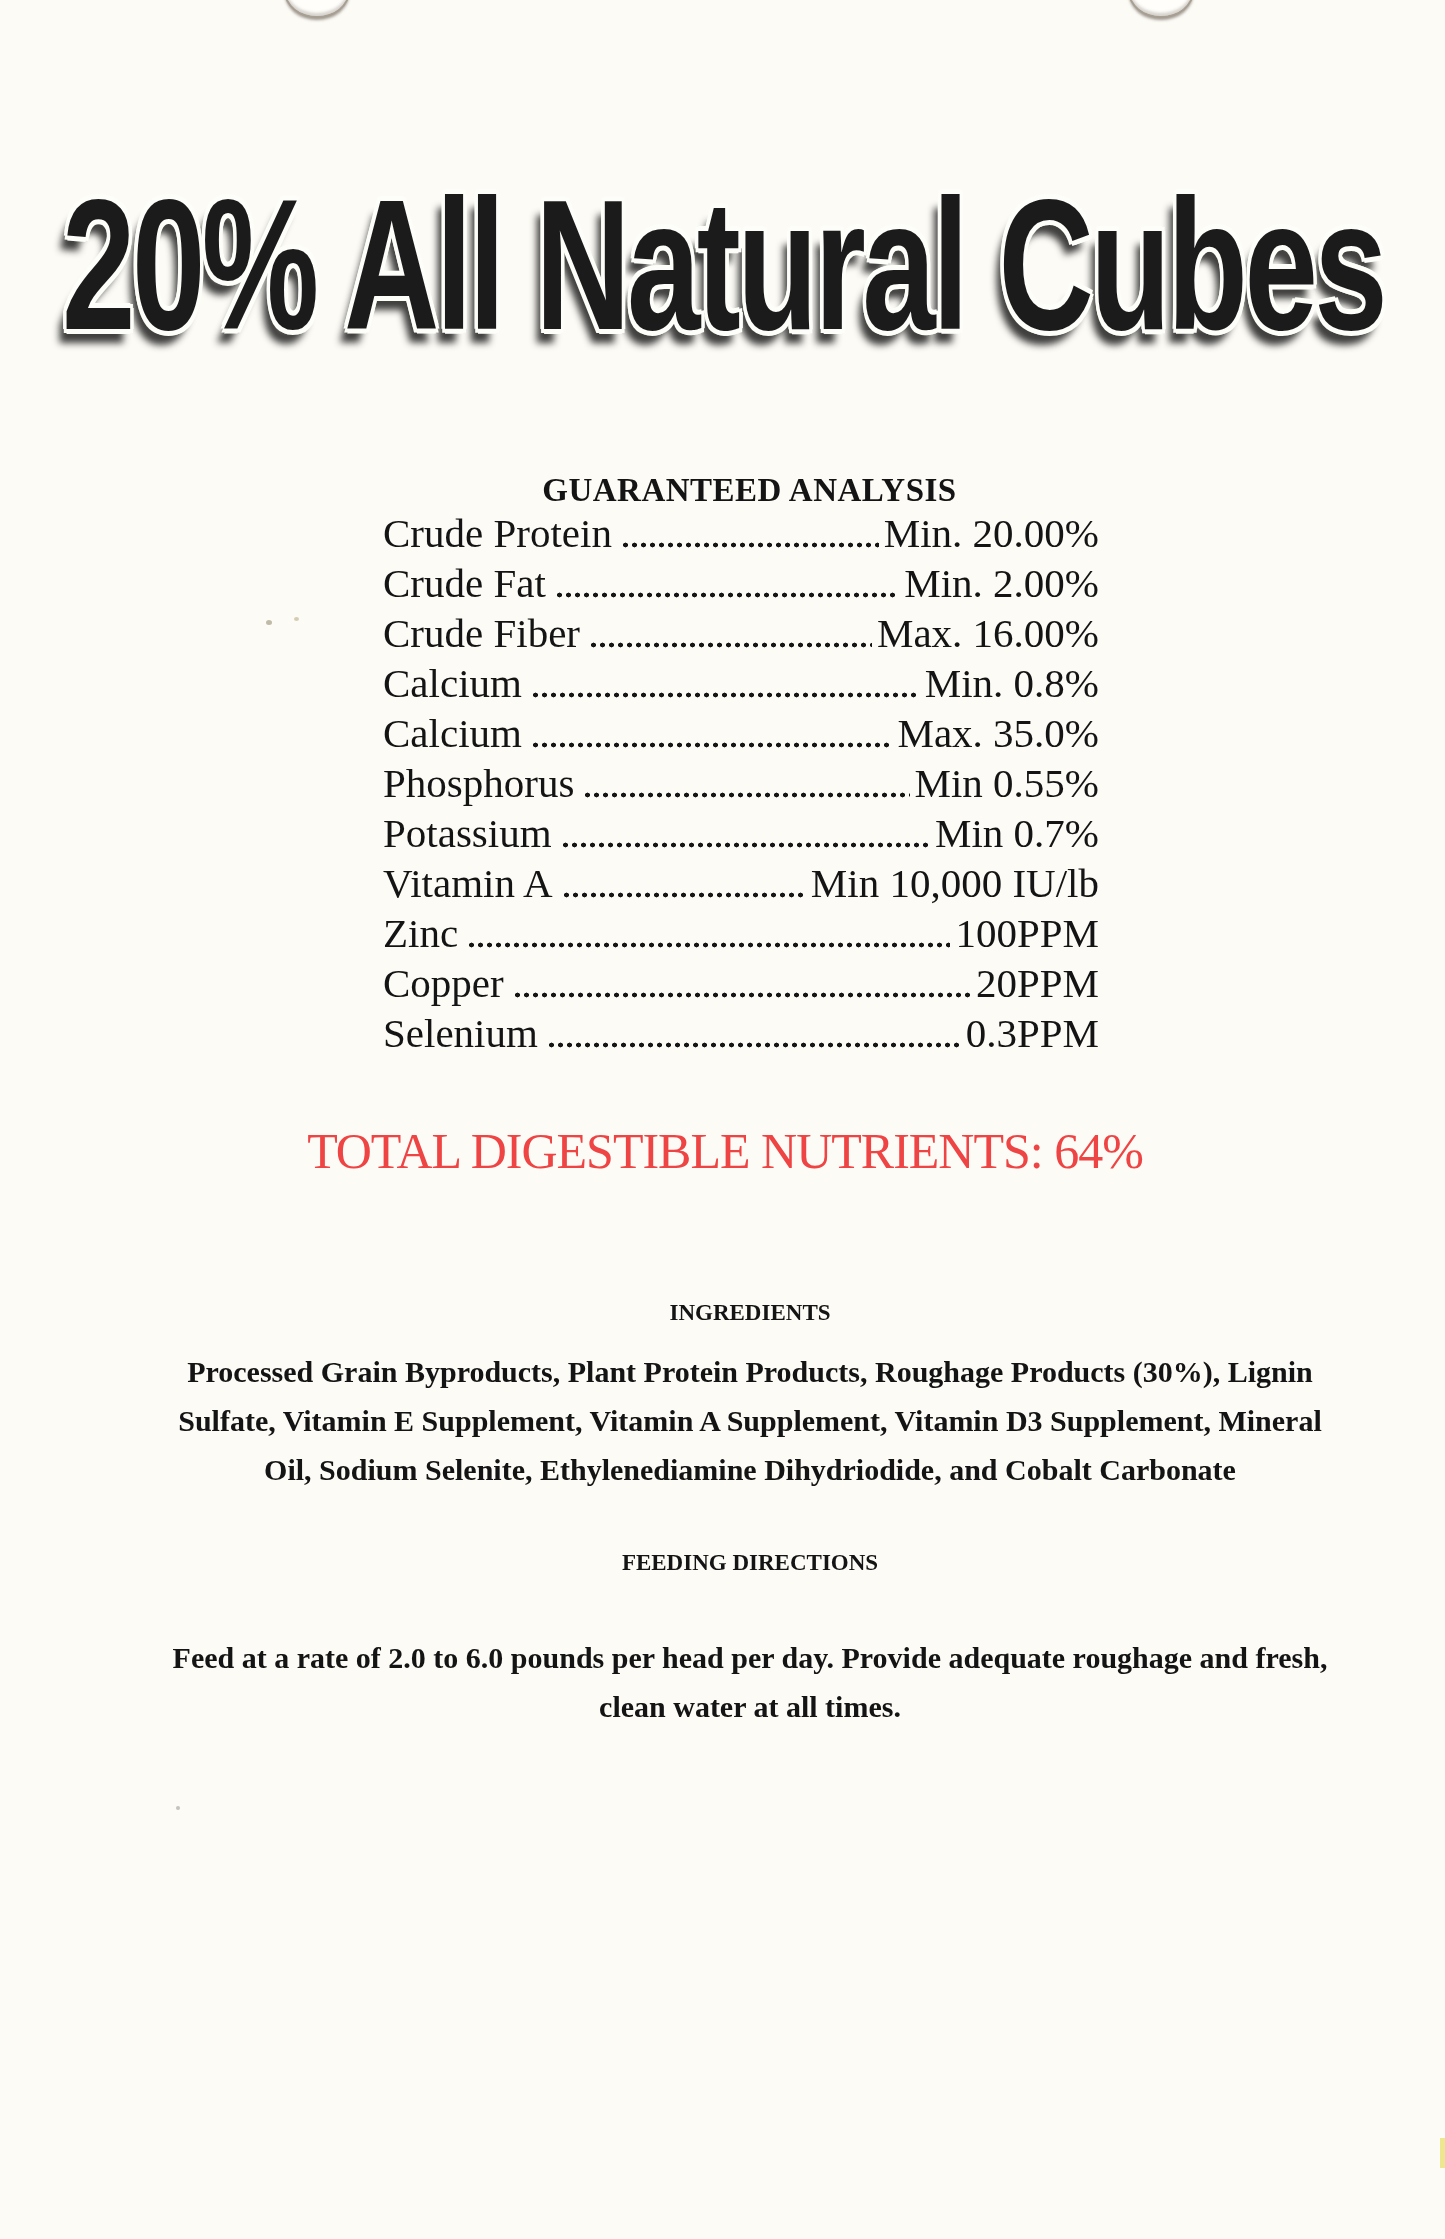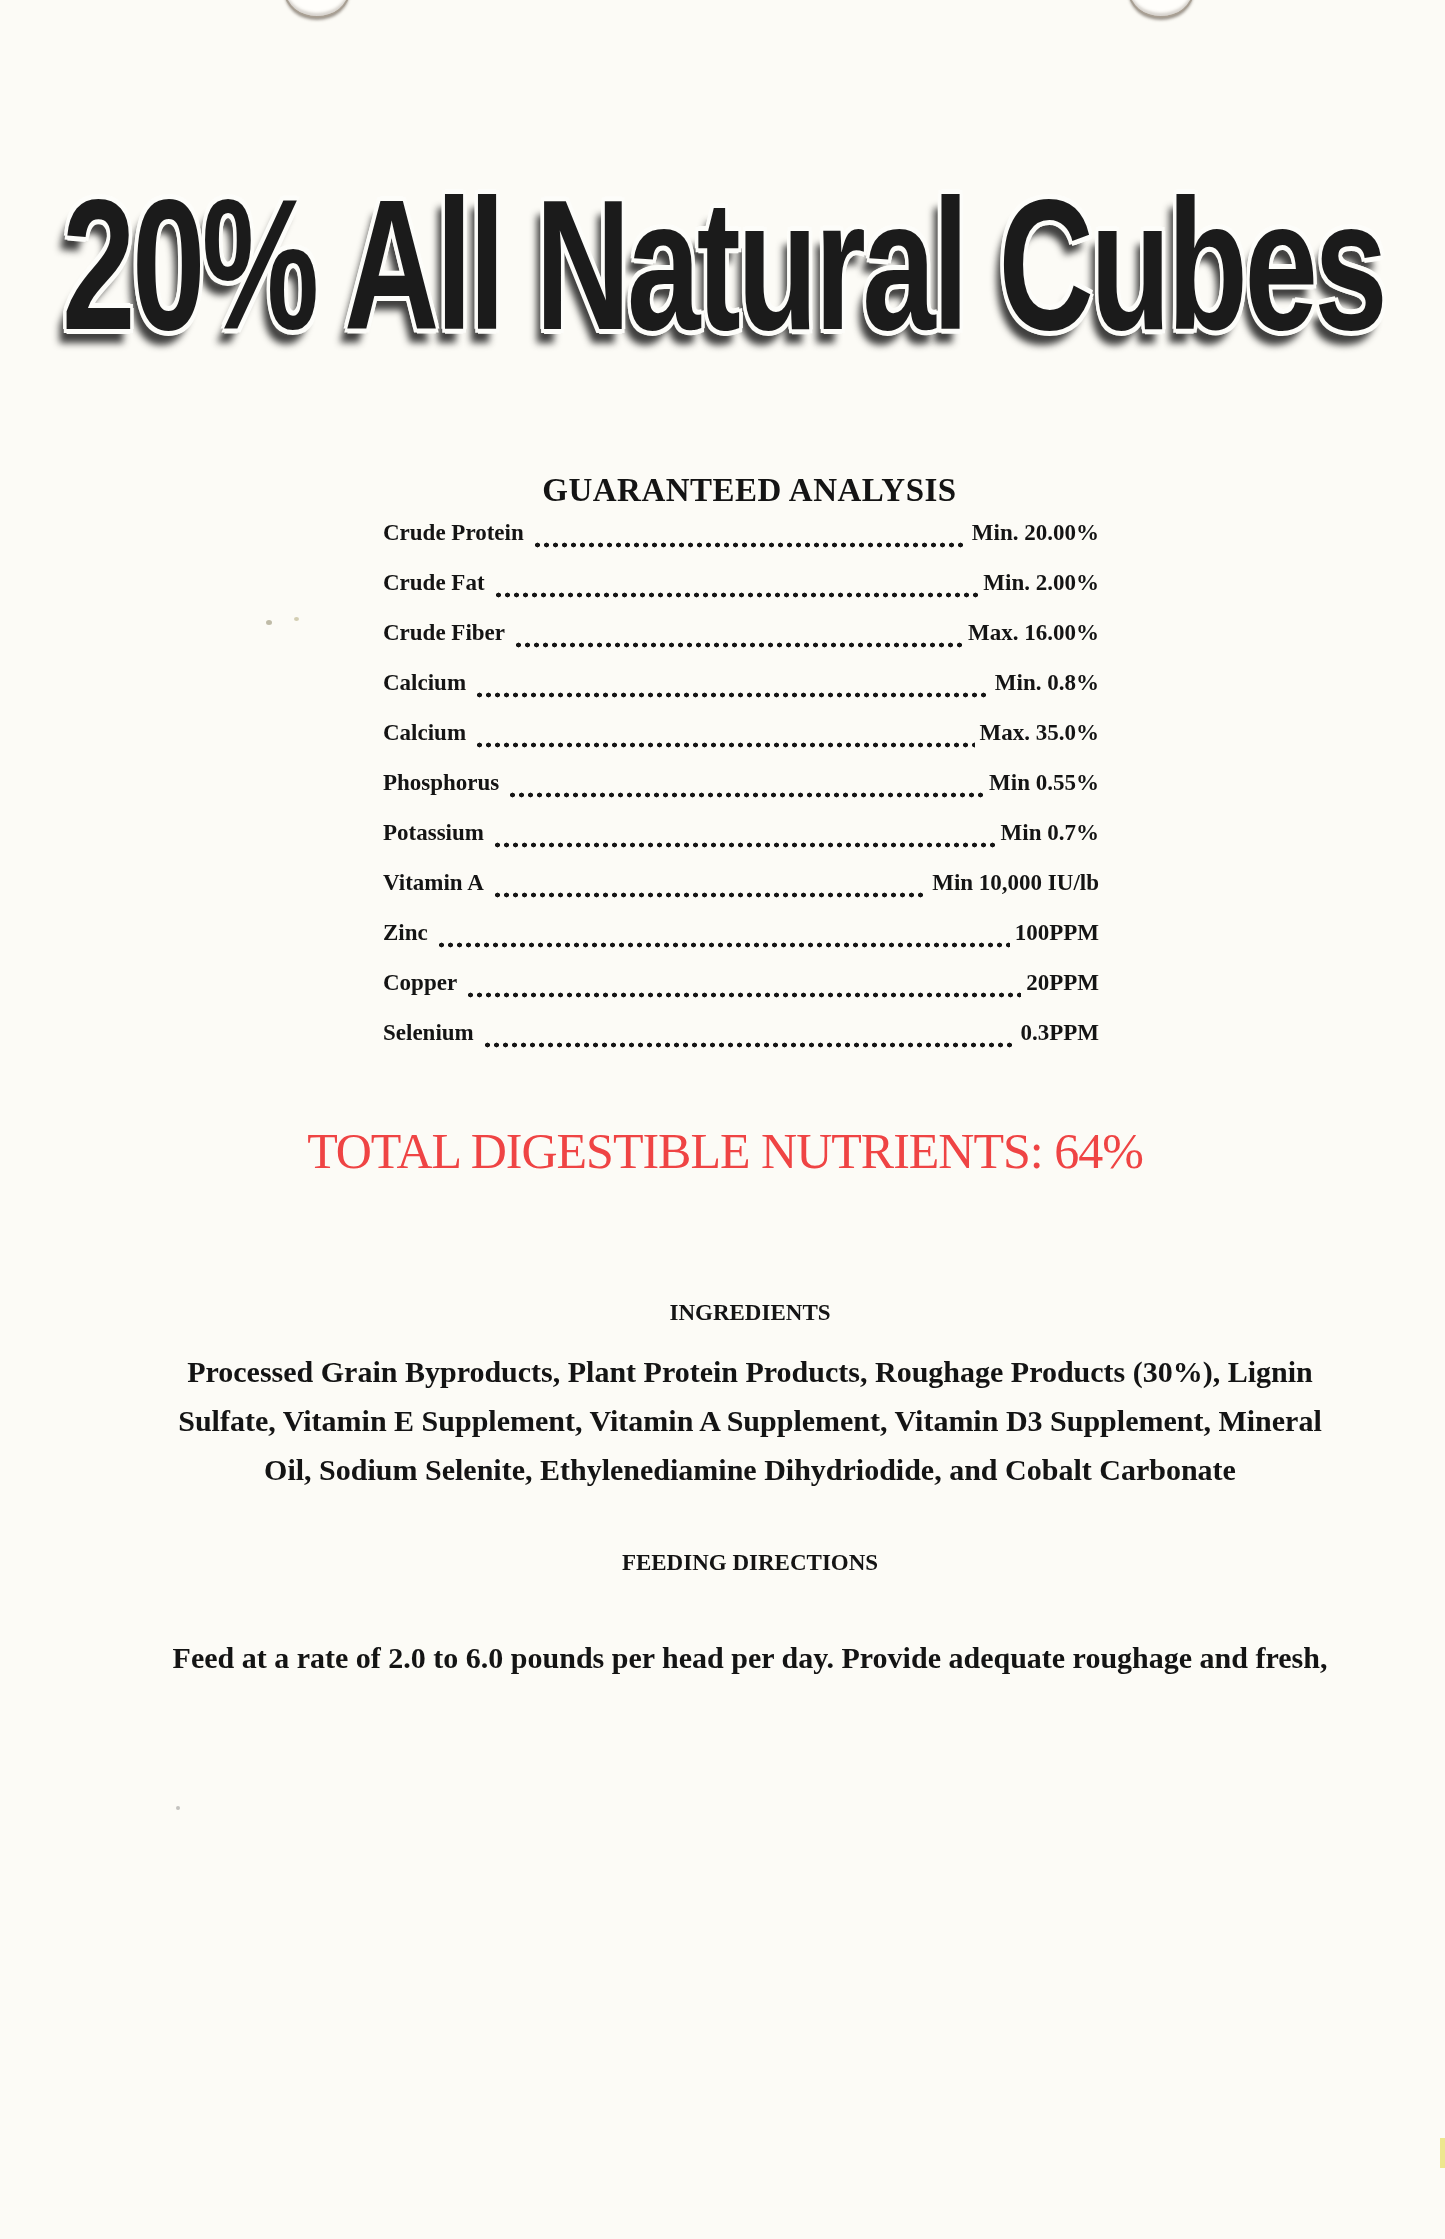--- a/index.html
+++ b/index.html
@@ -56,22 +56,22 @@
     white-space: nowrap;
   }
   .ga-table {
     position: absolute;
     left: 383px; top: 508px; width: 716px;
   }
   .ga-row {
     display: flex;
     height: 50px;
     line-height: 50px;
-    font-size: 23px;
-    font-weight: bold;
+    font-size: 41px;
+    font-weight: normal;
     white-space: nowrap;
   }
   .ga-leader {
     flex: 1;
     margin: 0 5px 0 9px;
     background-image: radial-gradient(circle, #161616 2.2px, rgba(0,0,0,0) 2.7px);
     background-size: 9px 8px;
     background-repeat: repeat-x;
     background-position: left 0px bottom 9px;
   }
@@ -210,18 +210,19 @@
 <div class="section-heading heading-ingredients">INGREDIENTS</div>
 <div class="para para-ingredients">
   <div class="line">Processed Grain Byproducts, Plant Protein Products, Roughage Products (30%), Lignin</div>
   <div class="line">Sulfate, Vitamin E Supplement, Vitamin A Supplement, Vitamin D3 Supplement, Mineral</div>
   <div class="line">Oil, Sodium Selenite, Ethylenediamine Dihydriodide, and Cobalt Carbonate</div>
 </div>
 
 <div class="section-heading heading-feeding">FEEDING DIRECTIONS</div>
 <div class="para para-feeding">
   <div class="line">Feed at a rate of 2.0 to 6.0 pounds per head per day. Provide adequate roughage and fresh,</div>
+  <div class="line">clean water at all times.</div>
 </div>
 
 <div class="speck speck-1"></div>
 <div class="speck speck-2"></div>
 <div class="speck speck-3"></div>
 <div class="edge-mark"></div>
 
 </body></html>

